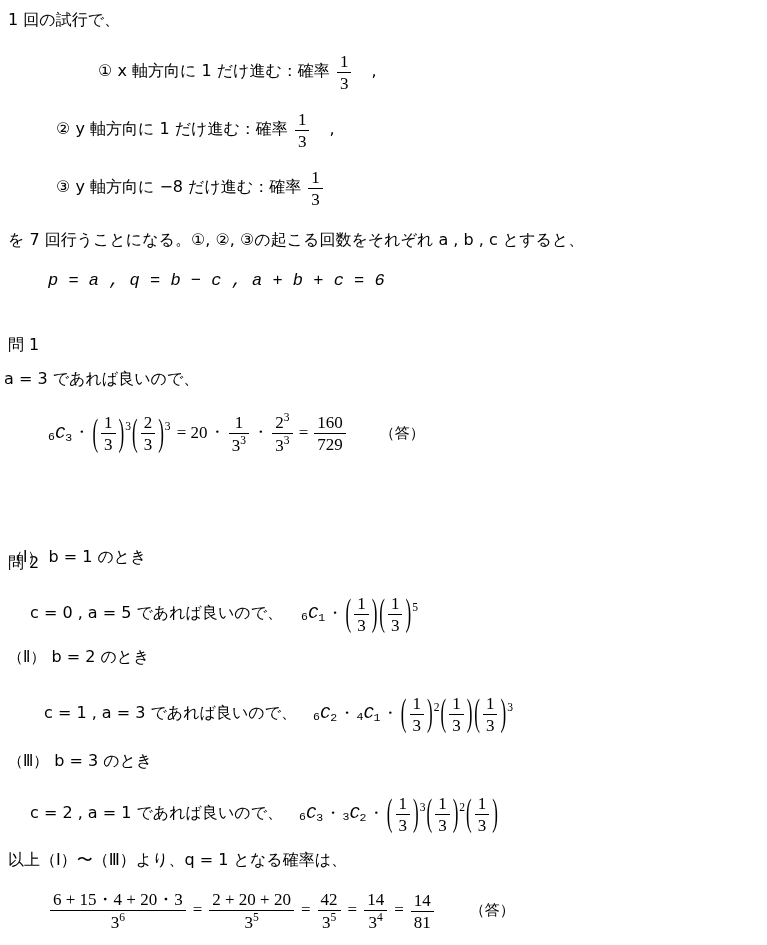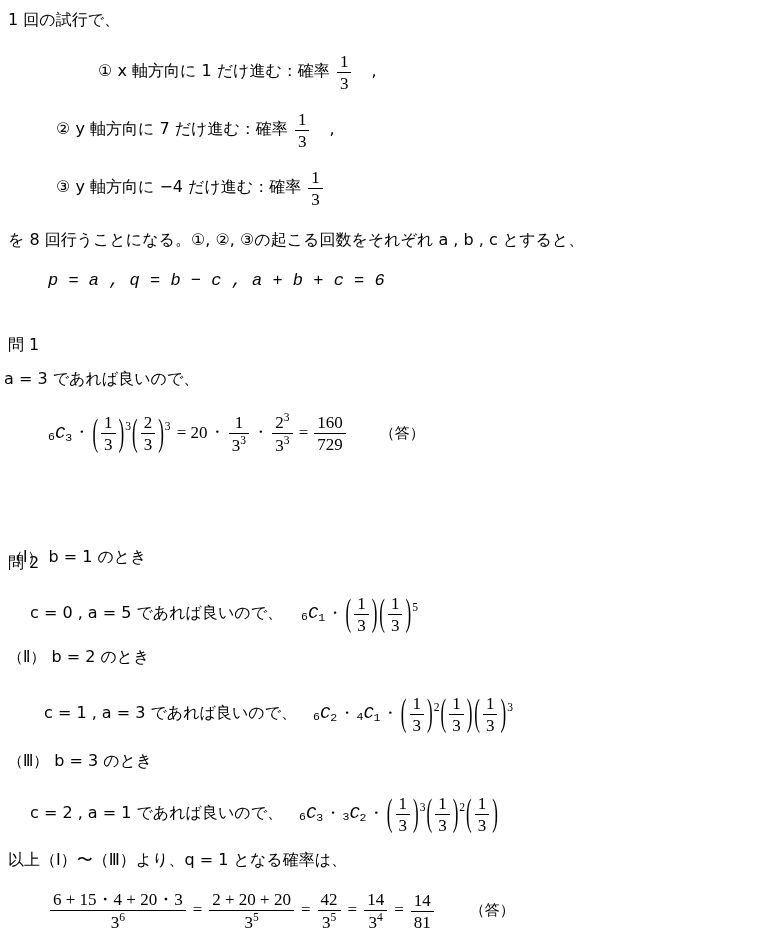--- a/index.html
+++ b/index.html
@@ -90,28 +90,28 @@
 
 <div class="page">
 
   <div class="line jp" style="left:8px; top:12px;">1 回の試行で、</div>
 
   <div class="line" style="left:56px; top:52px;margin-left:42px;">
     <span class="jp">①</span><span class="jp"> x 軸方向に 1 だけ進む：確率 </span><span class="frac big"><span class="num">1</span><span class="den">3</span></span><span class="jp" style="padding-left:18px;">,</span>
   </div>
 
   <div class="line" style="left:56px; top:110px;">
-    <span class="jp">②</span><span class="jp"> y 軸方向に 7 だけ進む：確率 </span><span class="frac big"><span class="num">1</span><span class="den">3</span></span><span class="jp" style="padding-left:18px;">,</span>
+    <span class="jp">②</span><span class="jp"> y 軸方向に 1 だけ進む：確率 </span><span class="frac big"><span class="num">1</span><span class="den">3</span></span><span class="jp" style="padding-left:18px;">,</span>
   </div>
 
   <div class="line" style="left:56px; top:168px;">
-    <span class="jp">③</span><span class="jp"> y 軸方向に −4 だけ進む：確率 </span><span class="frac big"><span class="num">1</span><span class="den">3</span></span>
+    <span class="jp">③</span><span class="jp"> y 軸方向に −8 だけ進む：確率 </span><span class="frac big"><span class="num">1</span><span class="den">3</span></span>
   </div>
 
-  <div class="line jp" style="left:8px; top:232px;">を 8 回行うことになる。①, ②, ③の起こる回数をそれぞれ a , b , c とすると、</div>
+  <div class="line jp" style="left:8px; top:232px;">を 7 回行うことになる。①, ②, ③の起こる回数をそれぞれ a , b , c とすると、</div>
 
   <div class="line mi" style="left:48px; top:272px; font-size:17px;">p = a   ,    q = b − c   ,    a + b + c = 6</div>
 
   <div class="line jp" style="left:8px; top:337px;">問 1</div>
 
   <div class="line jp" style="left:4px; top:371px;">a = 3 であれば良いので、</div>
 
   <div class="line" style="left:48px; top:412px;">
     <span class="mi"><sub class="pre">6</sub>C<sub class="sb">3</sub></span><span class="dotop">・</span><span class="paren-big">(</span><span class="frac"><span class="num">1</span><span class="den">3</span></span><span class="paren-big">)</span><sup class="ex">3</sup><span class="paren-big">(</span><span class="frac"><span class="num">2</span><span class="den">3</span></span><span class="paren-big">)</span><sup class="ex">3</sup><span class="mn" style="padding-left:6px;">= 20</span><span class="dotop">・</span><span class="frac"><span class="num">1</span><span class="den"><span>3</span><sup class="ex">3</sup></span></span><span class="dotop">・</span><span class="frac"><span class="num"><span>2</span><sup class="ex">3</sup></span><span class="den"><span>3</span><sup class="ex">3</sup></span></span><span class="mn" style="padding:0 4px;">=</span><span class="frac"><span class="num">160</span><span class="den">729</span></span><span class="ansmark" style="padding-left:32px;">（答）</span>
   </div>

